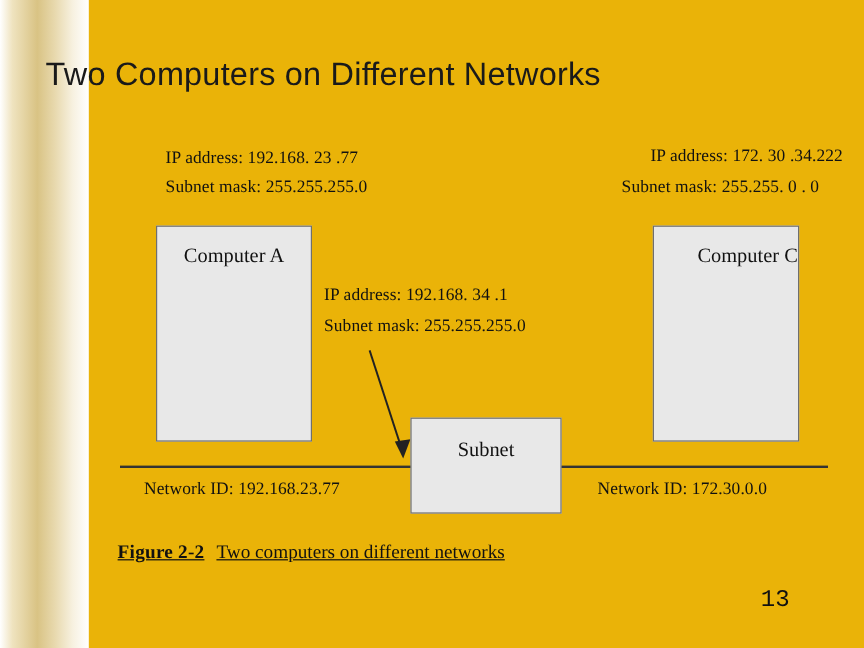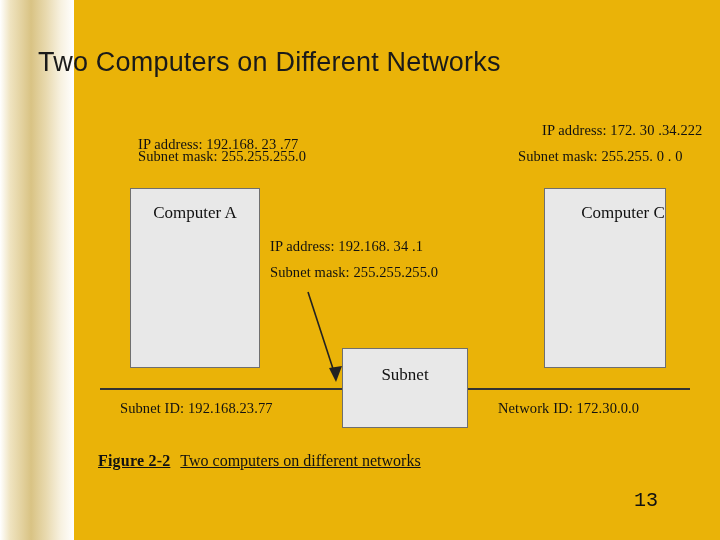--- a/index.html
+++ b/index.html
@@ -119,21 +119,21 @@
 <body>
 
 <div id="slide">
 
   <div id="left-band"></div>
 
   <h1 id="slide-title">Two Computers on Different Networks</h1>
 
   <div id="figure">
 
-    <div class="fig-text" style="left:52px; top:20px;">IP address: 192.168. 23 .77</div>
+    <div class="fig-text" style="left:52px; top:8px;">IP address: 192.168. 23 .77</div>
     <div class="fig-text" style="left:52px; top:32px;">Subnet mask: 255.255.255.0</div>
 
     <div class="fig-text" style="left:456px; top:6px;">IP address: 172. 30 .34.222</div>
     <div class="fig-text" style="left:432px; top:32px;">Subnet mask: 255.255. 0 . 0</div>
 
     <div class="fig-box" style="left:44px; top:72px; width:130px; height:180px;">
       <div class="box-label" style="top:14px;">Computer A</div>
     </div>
 
     <div class="fig-box" style="left:458px; top:72px; width:122px; height:180px;">
@@ -148,21 +148,21 @@
       <polygon points="250,266 243,252 256,250" fill="#222222"></polygon>
     </svg>
 
     <div class="fig-box" style="left:256px; top:232px; width:126px; height:80px;">
       <div class="box-label" style="top:16px;">Subnet</div>
     </div>
 
     <div class="net-line" style="left:14px; top:272px; width:242px;"></div>
     <div class="net-line" style="left:382px; top:272px; width:222px;"></div>
 
-    <div class="fig-text" style="left:34px; top:284px;">Subnet ID: 192.168.23.77</div>
+    <div class="fig-text" style="left:34px; top:284px;">Network ID: 192.168.23.77</div>
     <div class="fig-text" style="left:412px; top:284px;">Network ID: 172.30.0.0</div>
 
   </div>
 
   <div id="caption">
     <span class="cap-bold">Figure 2-2</span><span class="cap-rest">Two computers on different networks</span>
   </div>
 
   <div id="page-number">13</div>
 

